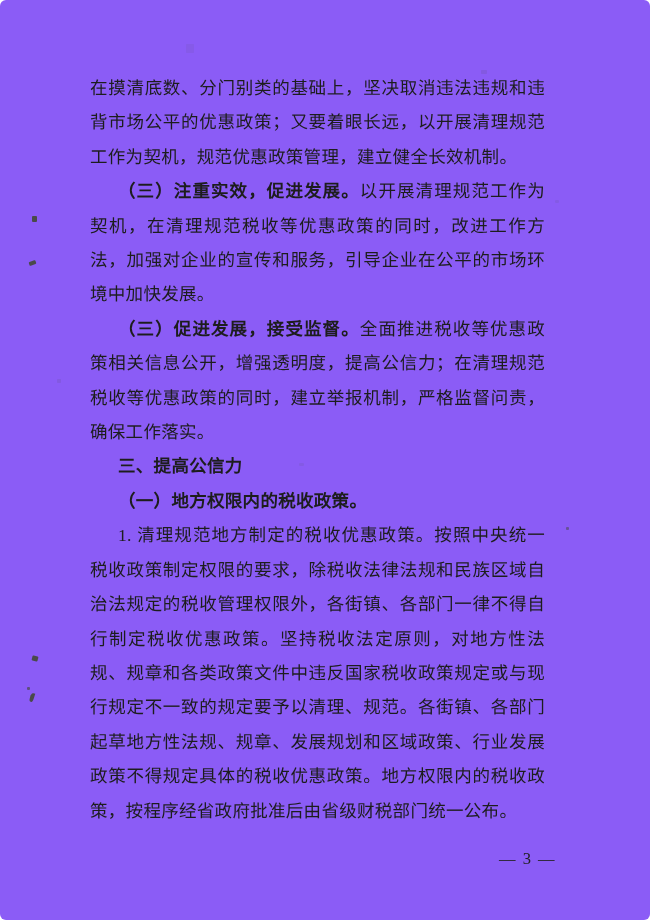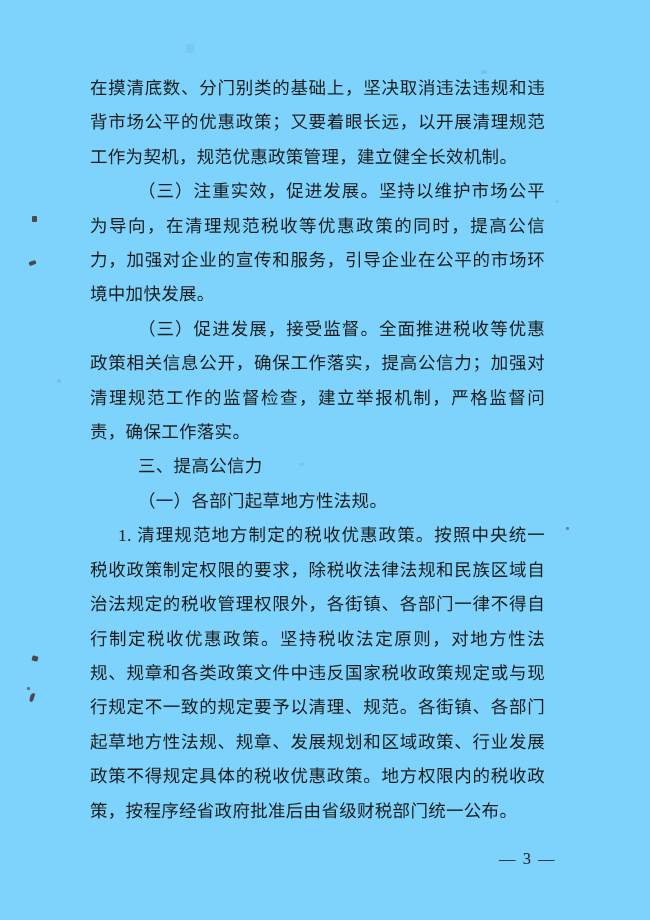--- a/index.html
+++ b/index.html
@@ -9,46 +9,46 @@
   body {
     width: 650px;
     height: 920px;
     background: #ffffff;
     overflow: hidden;
   }
   .page {
     position: relative;
     width: 650px;
     height: 920px;
-    background: #7dd3fc;
+    background: #8b5cf6;
     font-family: "Liberation Serif", "DejaVu Serif", serif;
     color: #1d1d1d;
     overflow: hidden;
+    border-radius: 6px;
   }
   .content {
     position: absolute;
     left: 90px;
     top: 71px;
     width: 455px;
     font-size: 17.5px;
     line-height: 34.4px;
     text-align: justify;
     text-justify: inter-ideograph;
     letter-spacing: 0.3px;
   }
   .para {
     margin: 0;
     padding: 0;
   }
   .para.indent {
     text-indent: 1.6em;
   }
   .b {
-    font-weight: normal;
-    margin-left: 20px;
+    font-weight: bold;
   }
   .footer {
     position: absolute;
     top: 849px;
     right: 94px;
     font-size: 16.5px;
     letter-spacing: 1.5px;
     color: #222222;
     font-family: "Liberation Serif", "DejaVu Serif", serif;
   }
@@ -60,27 +60,27 @@
 </style>
 </head>
 <body>
 
 <div class="page">
 
   <div class="content">
 
     <p class="para"><span>在摸清底数、分门别类的基础上，坚决取消违法违规和违背市场公平的优惠政策；又要着眼长远，以开展清理规范工作为契机，规范优惠政策管理，建立健全长效机制。</span></p>
 
-    <p class="para indent"><span class="b">（三）注重实效，促进发展。</span><span>坚持以维护市场公平为导向，在清理规范税收等优惠政策的同时，提高公信力，加强对企业的宣传和服务，引导企业在公平的市场环境中加快发展。</span></p>
+    <p class="para indent"><span class="b">（三）注重实效，促进发展。</span><span>以开展清理规范工作为契机，在清理规范税收等优惠政策的同时，改进工作方法，加强对企业的宣传和服务，引导企业在公平的市场环境中加快发展。</span></p>
 
-    <p class="para indent"><span class="b">（三）促进发展，接受监督。</span><span>全面推进税收等优惠政策相关信息公开，确保工作落实，提高公信力；加强对清理规范工作的监督检查，建立举报机制，严格监督问责，确保工作落实。</span></p>
+    <p class="para indent"><span class="b">（三）促进发展，接受监督。</span><span>全面推进税收等优惠政策相关信息公开，增强透明度，提高公信力；在清理规范税收等优惠政策的同时，建立举报机制，严格监督问责，确保工作落实。</span></p>
 
     <p class="para indent"><span class="b">三、提高公信力</span></p>
 
-    <p class="para indent"><span class="b">（一）各部门起草地方性法规。</span></p>
+    <p class="para indent"><span class="b">（一）地方权限内的税收政策。</span></p>
 
     <p class="para indent"><span>1. 清理规范地方制定的税收优惠政策。按照中央统一税收政策制定权限的要求，除税收法律法规和民族区域自治法规定的税收管理权限外，各街镇、各部门一律不得自行制定税收优惠政策。坚持税收法定原则，对地方性法规、规章和各类政策文件中违反国家税收政策规定或与现行规定不一致的规定要予以清理、规范。各街镇、各部门起草地方性法规、规章、发展规划和区域政策、行业发展政策不得规定具体的税收优惠政策。地方权限内的税收政策，按程序经省政府批准后由省级财税部门统一公布。</span></p>
 
   </div>
 
   <div class="footer">— 3 —</div>
 
   <div class="speck" style="left:32px; top:216px; width:5px; height:6px;"></div>
   <div class="speck" style="left:29px; top:261px; width:7px; height:4px; transform:rotate(-20deg);"></div>
   <div class="speck" style="left:32px; top:656px; width:6px; height:5px; transform:rotate(15deg);"></div>

